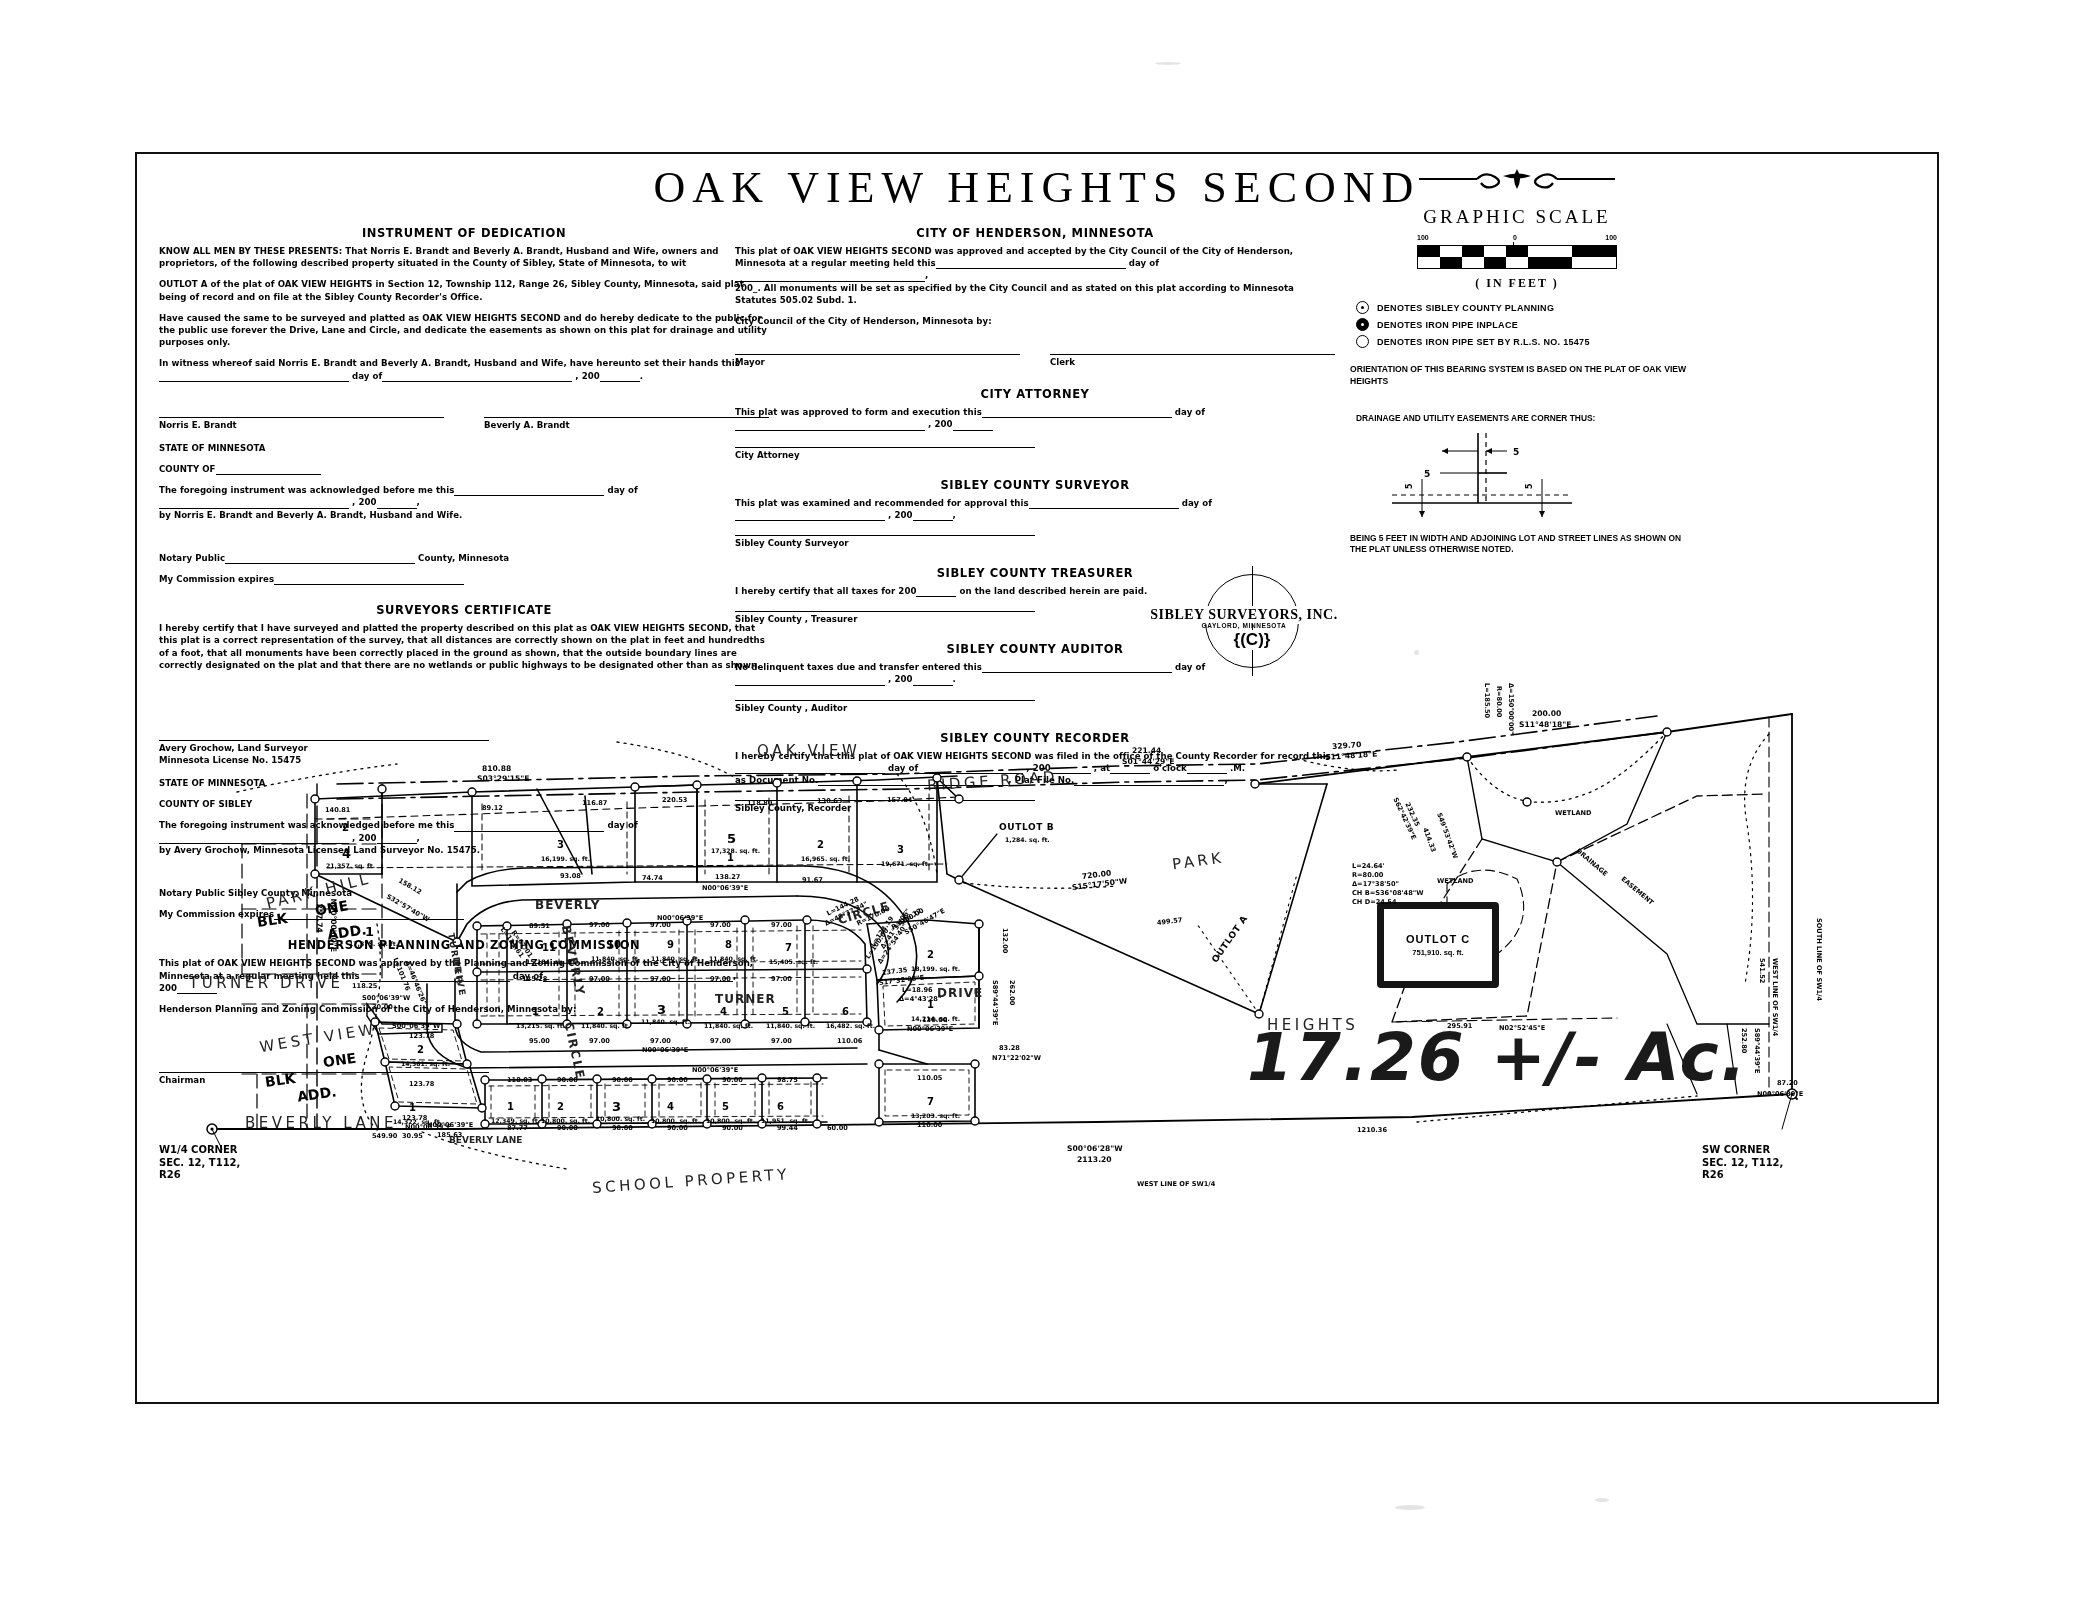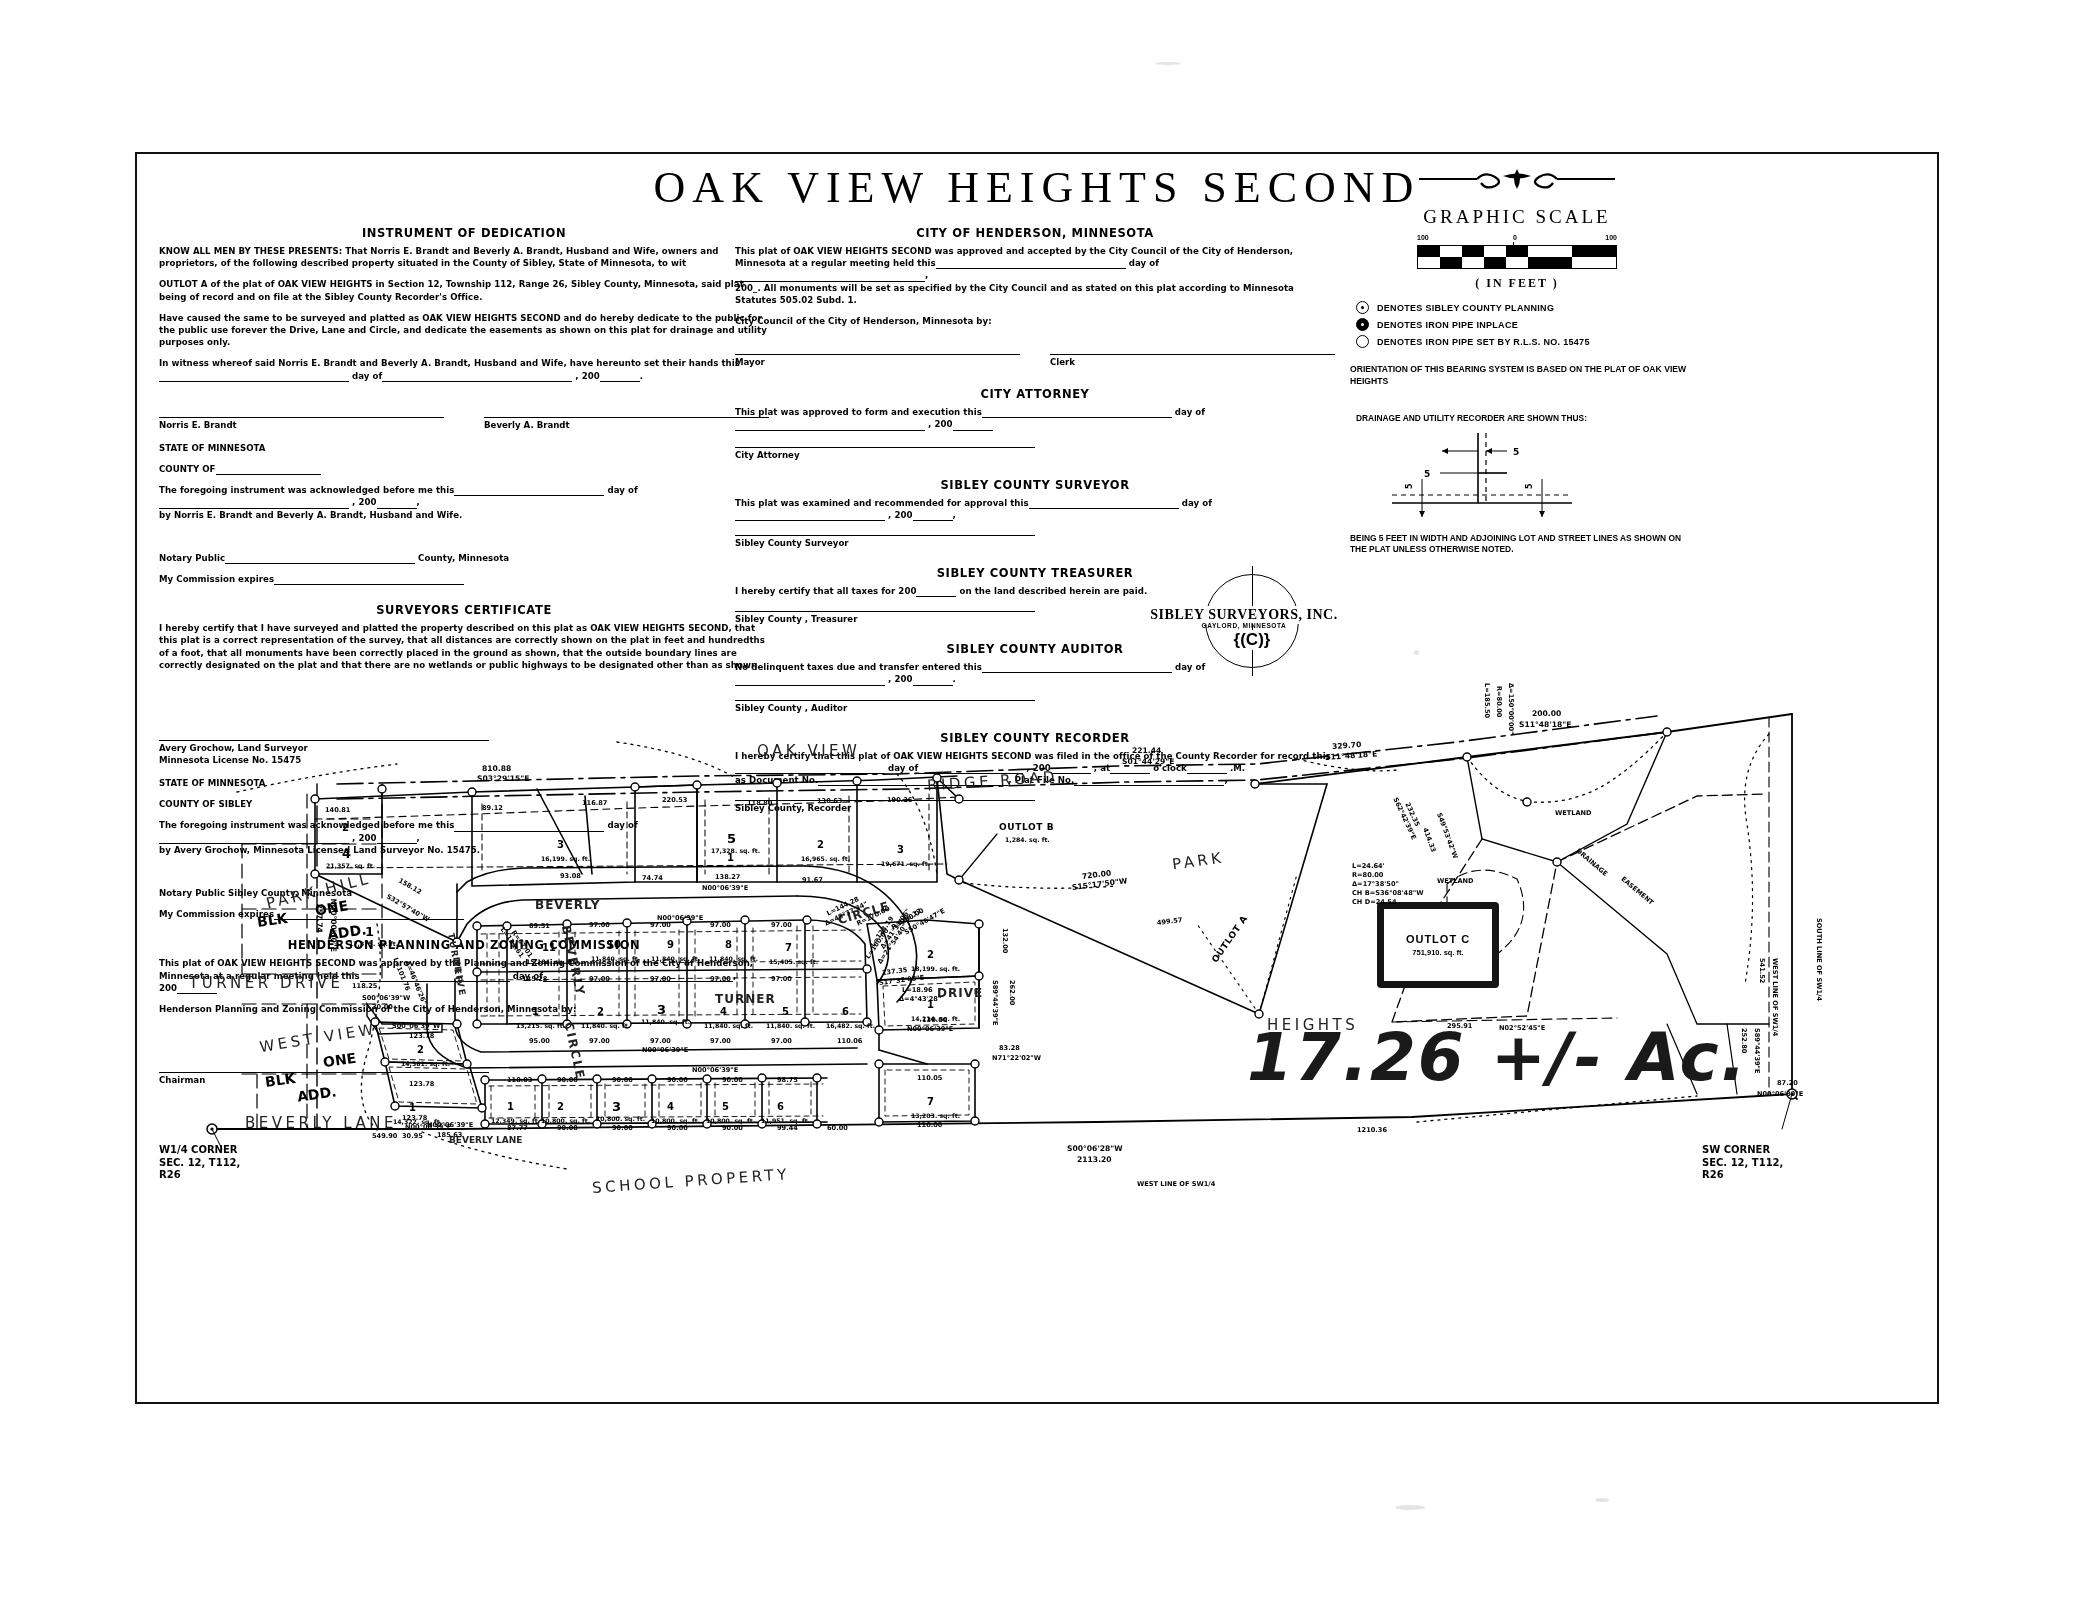--- a/index.html
+++ b/index.html
@@ -301,21 +301,21 @@
         <span>DENOTES IRON PIPE INPLACE</span>
       </div>
       <div>
         <span class="sym"></span>
         <span>DENOTES IRON PIPE SET BY R.L.S. NO. 15475</span>
       </div>
     </div>
 
     <div class="orient">ORIENTATION OF THIS BEARING SYSTEM IS BASED ON THE PLAT OF OAK VIEW HEIGHTS</div>
 
-    <div class="dueast">DRAINAGE AND UTILITY RECORDER ARE SHOWN THUS:</div>
+    <div class="dueast">DRAINAGE AND UTILITY EASEMENTS ARE CORNER THUS:</div>
     <div class="ez-fig">
       <svg width="200" height="96" viewBox="0 0 200 96">
         <line x1="96" y1="2" x2="96" y2="72" stroke="#000" stroke-width="1.6"></line>
         <line x1="104" y1="2" x2="104" y2="72" stroke="#000" stroke-width="1.2" stroke-dasharray="5,4"></line>
         <line x1="10" y1="72" x2="190" y2="72" stroke="#000" stroke-width="1.6"></line>
         <line x1="10" y1="64" x2="190" y2="64" stroke="#000" stroke-width="1.2" stroke-dasharray="5,4"></line>
         <line x1="60" y1="20" x2="96" y2="20" stroke="#000" stroke-width="1"></line>
         <polygon points="60,20 66,17 66,23" fill="#000"></polygon>
         <line x1="104" y1="20" x2="125" y2="20" stroke="#000" stroke-width="1"></line>
         <polygon points="104,20 110,17 110,23" fill="#000"></polygon>
@@ -705,21 +705,21 @@
         <div class="mlbl dim" style="left: 265px; top: 490px; transform-origin: left center;">123.78</div>
         <div class="mlbl dim" style="left: 268px; top: 499px; transform-origin: left center;">N00°06'39"E</div>
         <div class="mlbl dim" style="left: 265px; top: 508px; transform-origin: left center;">30.95</div>
         <div class="mlbl dim" style="left: 300px; top: 507px; transform-origin: left center;">185.63</div>
         <div class="mlbl dim" style="left: 290px; top: 497px; transform-origin: left center;">N00°06'39"E</div>
         <div class="mlbl dim" style="left: 345px; top: 180px; transform-origin: left center; text-align: right;">89.12</div>
         <div class="mlbl dim" style="left: 445px; top: 175px; transform-origin: left center;">116.87</div>
         <div class="mlbl dim" style="left: 525px; top: 172px; transform-origin: left center;">220.53</div>
         <div class="mlbl dim" style="left: 610px; top: 175px; transform-origin: left center;">118.80</div>
         <div class="mlbl dim" style="left: 680px; top: 173px; transform-origin: left center;">130.63</div>
-        <div class="mlbl dim" style="left: 750px; top: 172px; transform-origin: left center;">190.26</div>
+        <div class="mlbl dim" style="left: 750px; top: 172px; transform-origin: left center;">157.84</div>
         <div class="mlbl dim" style="left: 423px; top: 248px; transform-origin: left center;">93.08</div>
         <div class="mlbl dim" style="left: 505px; top: 250px; transform-origin: left center;">74.74</div>
         <div class="mlbl dim" style="left: 578px; top: 249px; transform-origin: left center;">138.27</div>
         <div class="mlbl dim" style="left: 665px; top: 252px; transform-origin: left center;">91.67</div>
         <div class="mlbl dim" style="left: 565px; top: 260px; transform-origin: left center;">N00°06'39"E</div>
         <div class="mlbl dim" style="left: 520px; top: 290px; transform-origin: left center;">N00°06'39"E</div>
         <div class="mlbl dim" style="left: 392px; top: 298px; transform-origin: left center;">89.51</div>
         <div class="mlbl dim" style="left: 452px; top: 297px; transform-origin: left center;">97.00</div>
         <div class="mlbl dim" style="left: 513px; top: 297px; transform-origin: left center;">97.00</div>
         <div class="mlbl dim" style="left: 573px; top: 297px; transform-origin: left center;">97.00</div>

